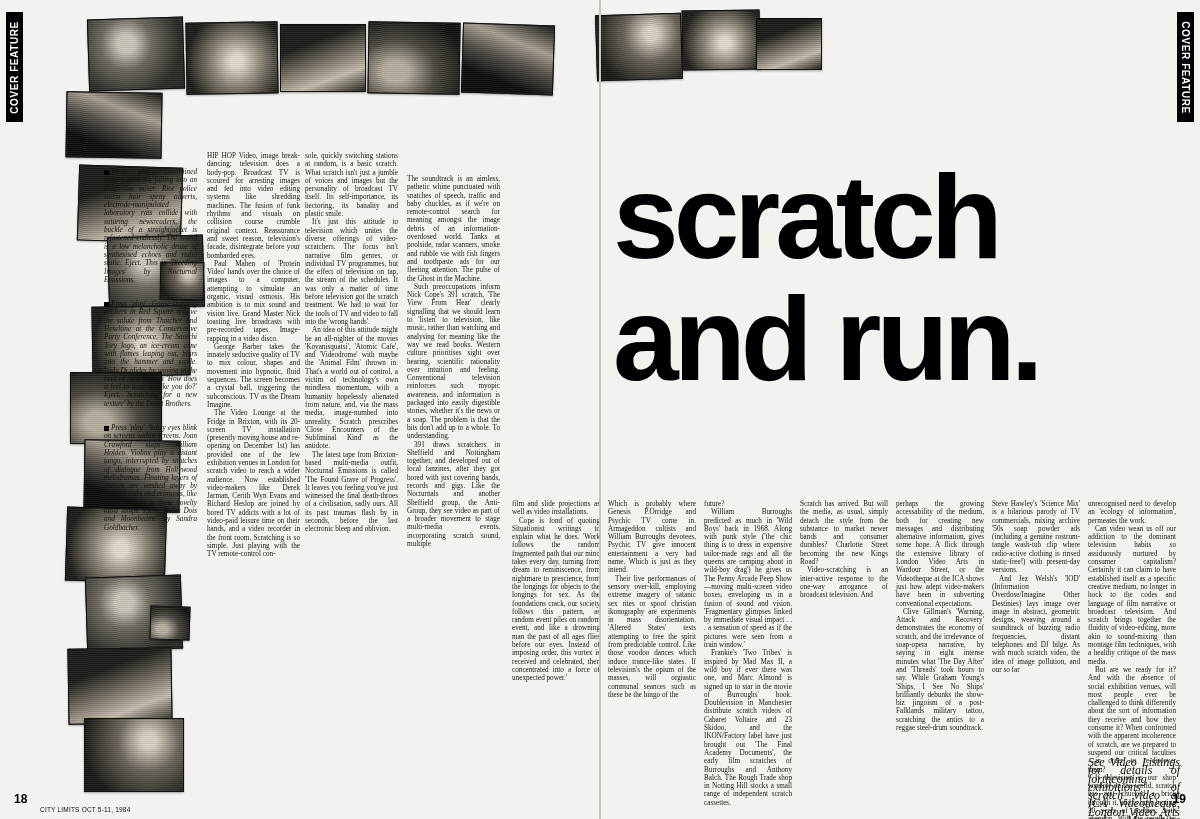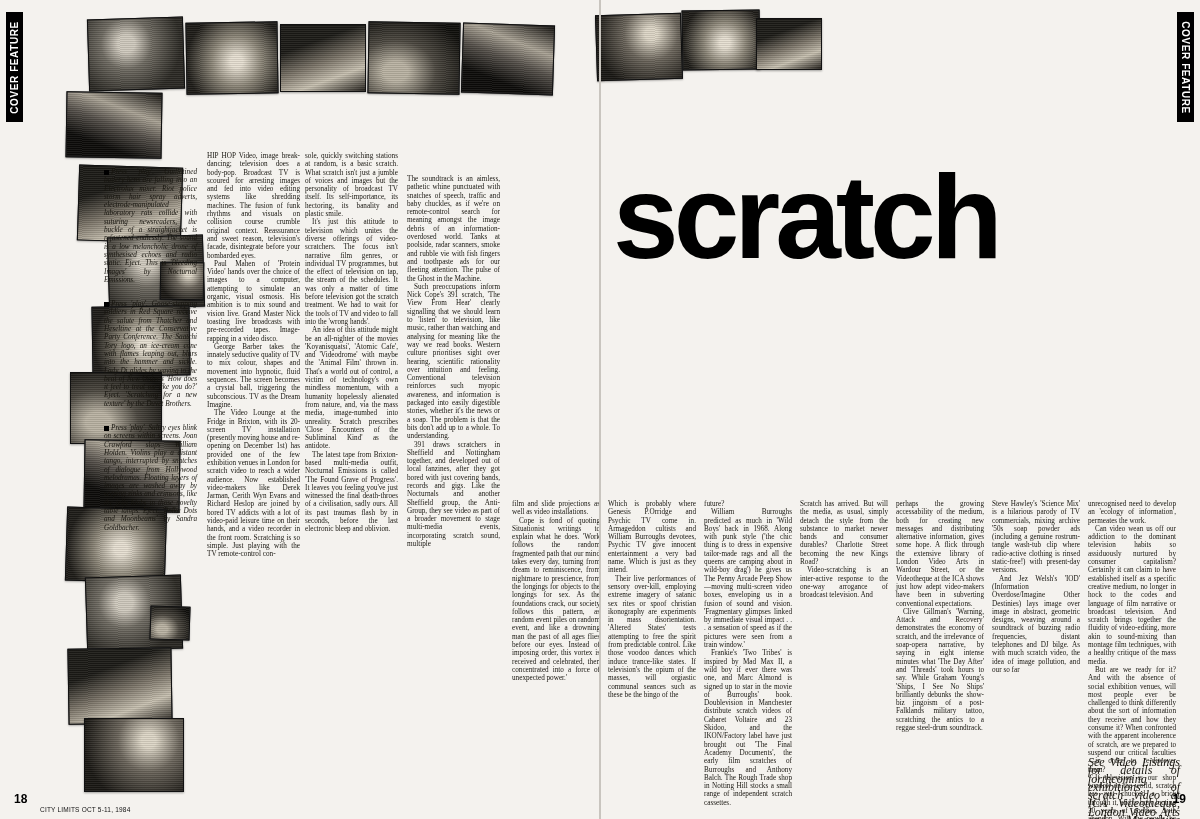--- a/index.html
+++ b/index.html
@@ -204,20 +204,21 @@
     </div>
 
   <div class="tab tab-left">
     <span>COVER FEATURE</span>
   </div>
   <div class="tab tab-right">
     <span>COVER FEATURE</span>
   </div>
 
   <div class="headline hl1">scratch</div>
+  <div class="headline hl2">and run.</div>
 
   <div class="col cA" id="col-1">
       <p class="lead"><span class="sq"></span><span class="ital">Press 'play'. Guillotined battery-hens are falling into an Electrolux mixer. Riot police storm hair spray adverts, electrode-manipulated laboratory rats collide with suturing newsreaders, the buckle of a straightjacket is refastened endlessly. The sound is a low melancholic drone of synthesised echoes and radio static. Eject. This is 'Bleeding Images' by Nocturnal Emissions.</span></p>
       <p class="lead"><span class="sq"></span><span class="ital">Press 'play'. Goose-stepping soldiers in Red Square receive the salute from Thatcher and Heseltine at the Conservative Party Conference. The Saatchi Tory logo, an ice-cream cone with flames leaping out, blurs into the hammer and sickle. Lady Di glides by waving to the beat of New Order's 'How does it feel to treat me like you do?' Eject. 'Scratching for a new texture' by the Duvet Brothers.</span></p>
       <p class="lead"><span class="sq"></span><span class="ital">Press 'play'. Sultry eyes blink on screens within screens. Joan Crawford slaps William Holden. Violins play a distant tango, interrupted by snatches of dialogue from Hollywood melodramas. Floating layers of images are washed away by seeping zinks and crimsons, like the jelly blobs in those novelty table lamps. Eject. 'Polka Dots and Moonbeams' by Sandra Goldbacher.</span></p>
     </div>
   <div class="col cB" id="col-2">
       <p class="first">HIP HOP Video, image break-dancing; television does a body-pop. Broadcast TV is scoured for arresting images and fed into video editing systems like shredding machines. The fusion of funk rhythms and visuals on collision course crumble original context. Reassurance and sweet reason, television's facade, disintegrate before your bombarded eyes.</p>
       <p>Paul Mahen of 'Protein Video' hands over the choice of images to a computer, attempting to simulate an organic, visual osmosis. His ambition is to mix sound and vision live. Grand Master Nick toasting live broadcasts with pre-recorded tapes. Image-rapping in a video disco.</p>
       <p>George Barber takes the innately seductive quality of TV to mix colour, shapes and movement into hypnotic, fluid sequences. The screen becomes a crystal ball, triggering the subconscious. TV as the Dream Imagine.</p>

